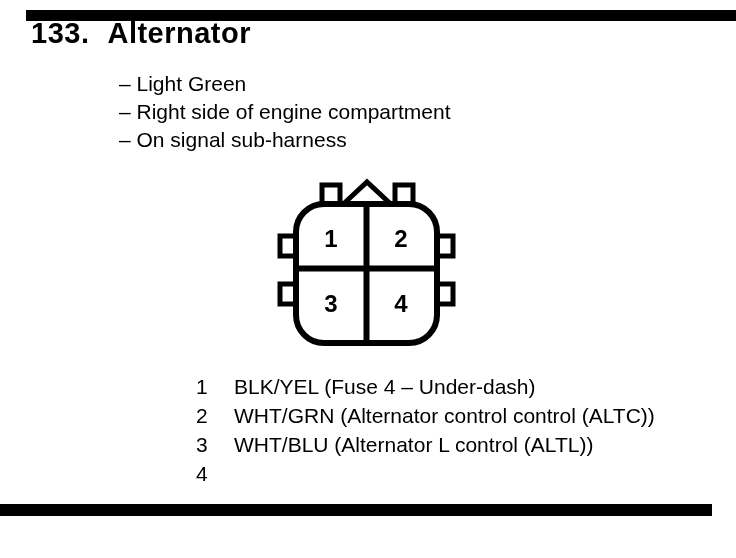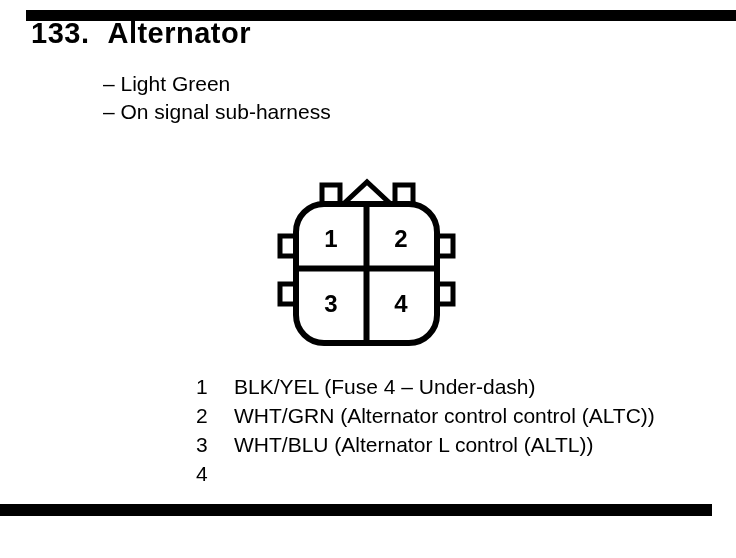--- a/index.html
+++ b/index.html
@@ -18,21 +18,21 @@
   .rule.bottom { left: 0px;  top: 504px; width: 712px; height: 12px; }
 
   .heading {
     position: absolute; left: 31px; top: 16px;
     display: flex; gap: 18px;
     font-size: 29px; font-weight: bold; line-height: 34px;
     letter-spacing: 0.5px; white-space: nowrap;
   }
 
   .notes {
-    position: absolute; left: 103px; top: 70px;
+    position: absolute; left: 119px; top: 70px;
     font-size: 21px; line-height: 28px; white-space: nowrap;
   }
 
   .connector-svg { position: absolute; left: 268px; top: 168px; }
   .connector-svg .outline { fill: #ffffff; stroke: #000000; }
   .connector-svg text {
     font-family: "Liberation Sans", sans-serif;
     font-size: 24px; font-weight: bold; fill: #000000;
   }
 
@@ -51,20 +51,21 @@
 
   <div class="rule top"></div>
 
   <div class="heading">
     <span>133.</span>
     <span>Alternator</span>
   </div>
 
   <div class="notes">
     <div>– Light Green</div>
+    <div>– Right side of engine compartment</div>
     <div>– On signal sub-harness</div>
   </div>
 
   <svg class="connector-svg" width="204" height="190" viewBox="268 168 204 190">
 
     <rect class="outline" x="322" y="185" width="18" height="25" stroke-width="5"></rect>
     <rect class="outline" x="395" y="185" width="18" height="25" stroke-width="5"></rect>
 
     <polygon class="outline" points="338,209 367,182 396,209" stroke-width="5"></polygon>
 

